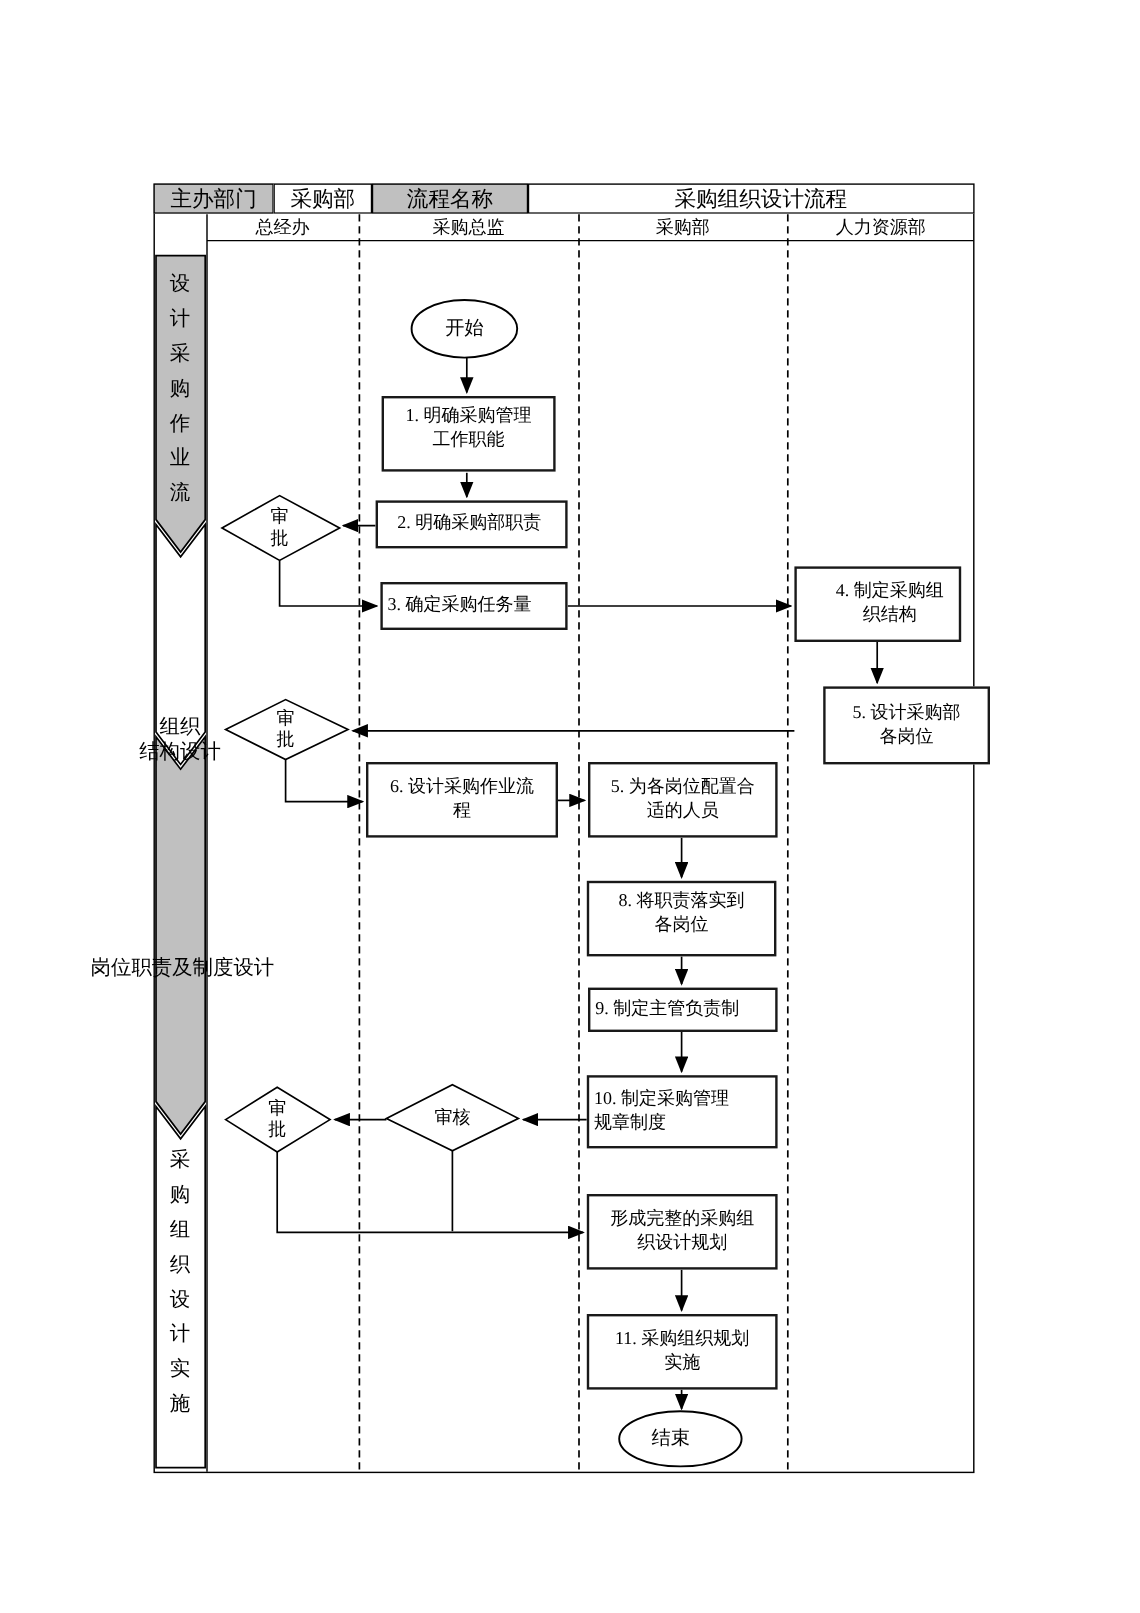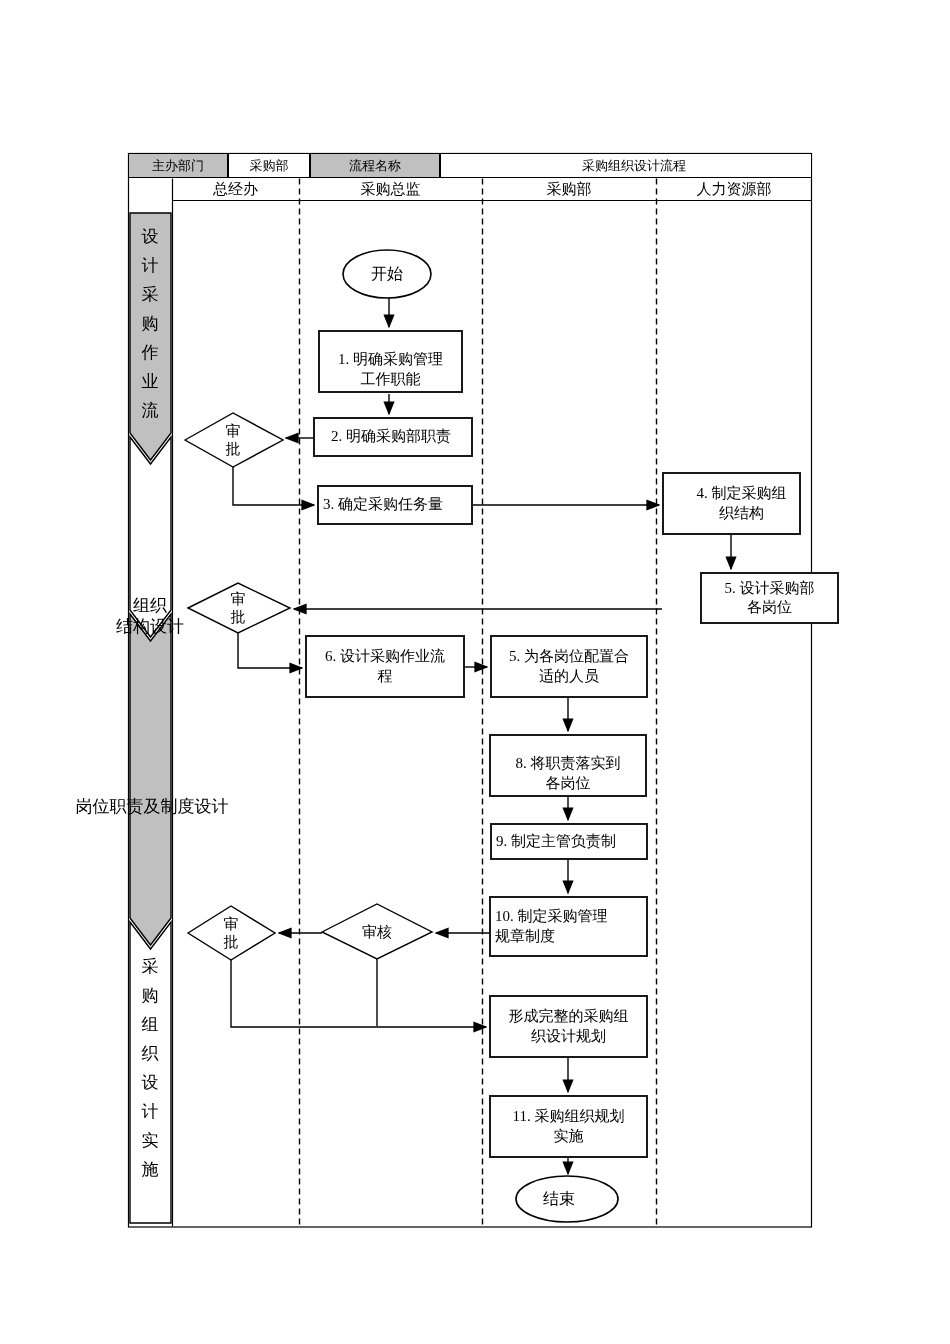--- a/index.html
+++ b/index.html
@@ -1,26 +1,26 @@
 <!DOCTYPE html>
 <html><head>
 <meta charset="utf-8">
 <style>
   html,body{margin:0;padding:0;background:#ffffff;}
   .canvas{position:relative;width:950px;height:1344px;background:#ffffff;
           font-family:"Liberation Serif","DejaVu Serif",serif;color:#000;overflow:hidden;}
   svg.layer{position:absolute;left:0;top:0;}
   .hcell{position:absolute;display:flex;align-items:center;justify-content:center;
-         font-size:13px;box-sizing:border-box;border:1px solid #000;background:#fff;}
+         font-size:18px;box-sizing:border-box;border:1px solid #000;background:#fff;}
   .hcell.gray{background:#c0c0c0;}
   .lane-label{position:absolute;display:flex;align-items:center;justify-content:center;font-size:15px;}
   .pbox{position:absolute;border:2px solid #191919;background:#fff;box-sizing:border-box;
         display:flex;align-items:center;justify-content:center;text-align:center;
         font-size:15px;line-height:1.3;white-space:pre-line;}
-  .pbox.topalign{align-items:flex-start;padding-top:18px;}
+  .pbox.topalign{align-items:flex-start;padding-top:6px;}
   .pbox.leftalign{justify-content:flex-start;text-align:left;padding-left:4px;}
   .nodetext{position:absolute;display:flex;align-items:center;justify-content:center;
             text-align:center;font-size:15px;line-height:1.2;white-space:pre-line;}
   .oval-label{font-size:16px;}
   .phase-v{position:absolute;width:24px;text-align:center;font-size:17px;line-height:29px;
            word-break:break-all;white-space:normal;}
   .phase-h{position:absolute;font-size:17px;text-align:center;white-space:pre-line;line-height:21px;}
 </style>
 </head>
 <body>
@@ -94,21 +94,21 @@
 
   <div class="nodetext oval-label" style="left:343px;top:259px;width:88px;height:30px;">开始</div>
   <div class="nodetext oval-label" style="left:517px;top:1184px;width:84px;height:30px;">结束</div>
 
   <div class="pbox topalign" style="left:318px;top:330px;width:145px;height:63px;">1. 明确采购管理
 工作职能</div>
   <div class="pbox leftalign" style="left:313px;top:417px;width:160px;height:40px;padding-left:16px;">2. 明确采购部职责</div>
   <div class="pbox leftalign" style="left:317px;top:485px;width:156px;height:40px;">3. 确定采购任务量</div>
   <div class="pbox" style="left:662px;top:472px;width:139px;height:63px;padding-left:20px;">4. 制定采购组
 织结构</div>
-  <div class="pbox" style="left:700px;top:572px;width:139px;height:52px;">5. 设计采购部
+  <div class="pbox" style="left:686px;top:572px;width:139px;height:65px;">5. 设计采购部
 各岗位</div>
   <div class="pbox" style="left:305px;top:635px;width:160px;height:63px;">6. 设计采购作业流
 程</div>
   <div class="pbox" style="left:490px;top:635px;width:158px;height:63px;">5. 为各岗位配置合
 适的人员</div>
   <div class="pbox topalign" style="left:489px;top:734px;width:158px;height:63px;">8. 将职责落实到
 各岗位</div>
   <div class="pbox leftalign" style="left:490px;top:823px;width:158px;height:37px;">9. 制定主管负责制</div>
   <div class="pbox leftalign" style="left:489px;top:896px;width:159px;height:61px;">10. 制定采购管理
 规章制度</div>

